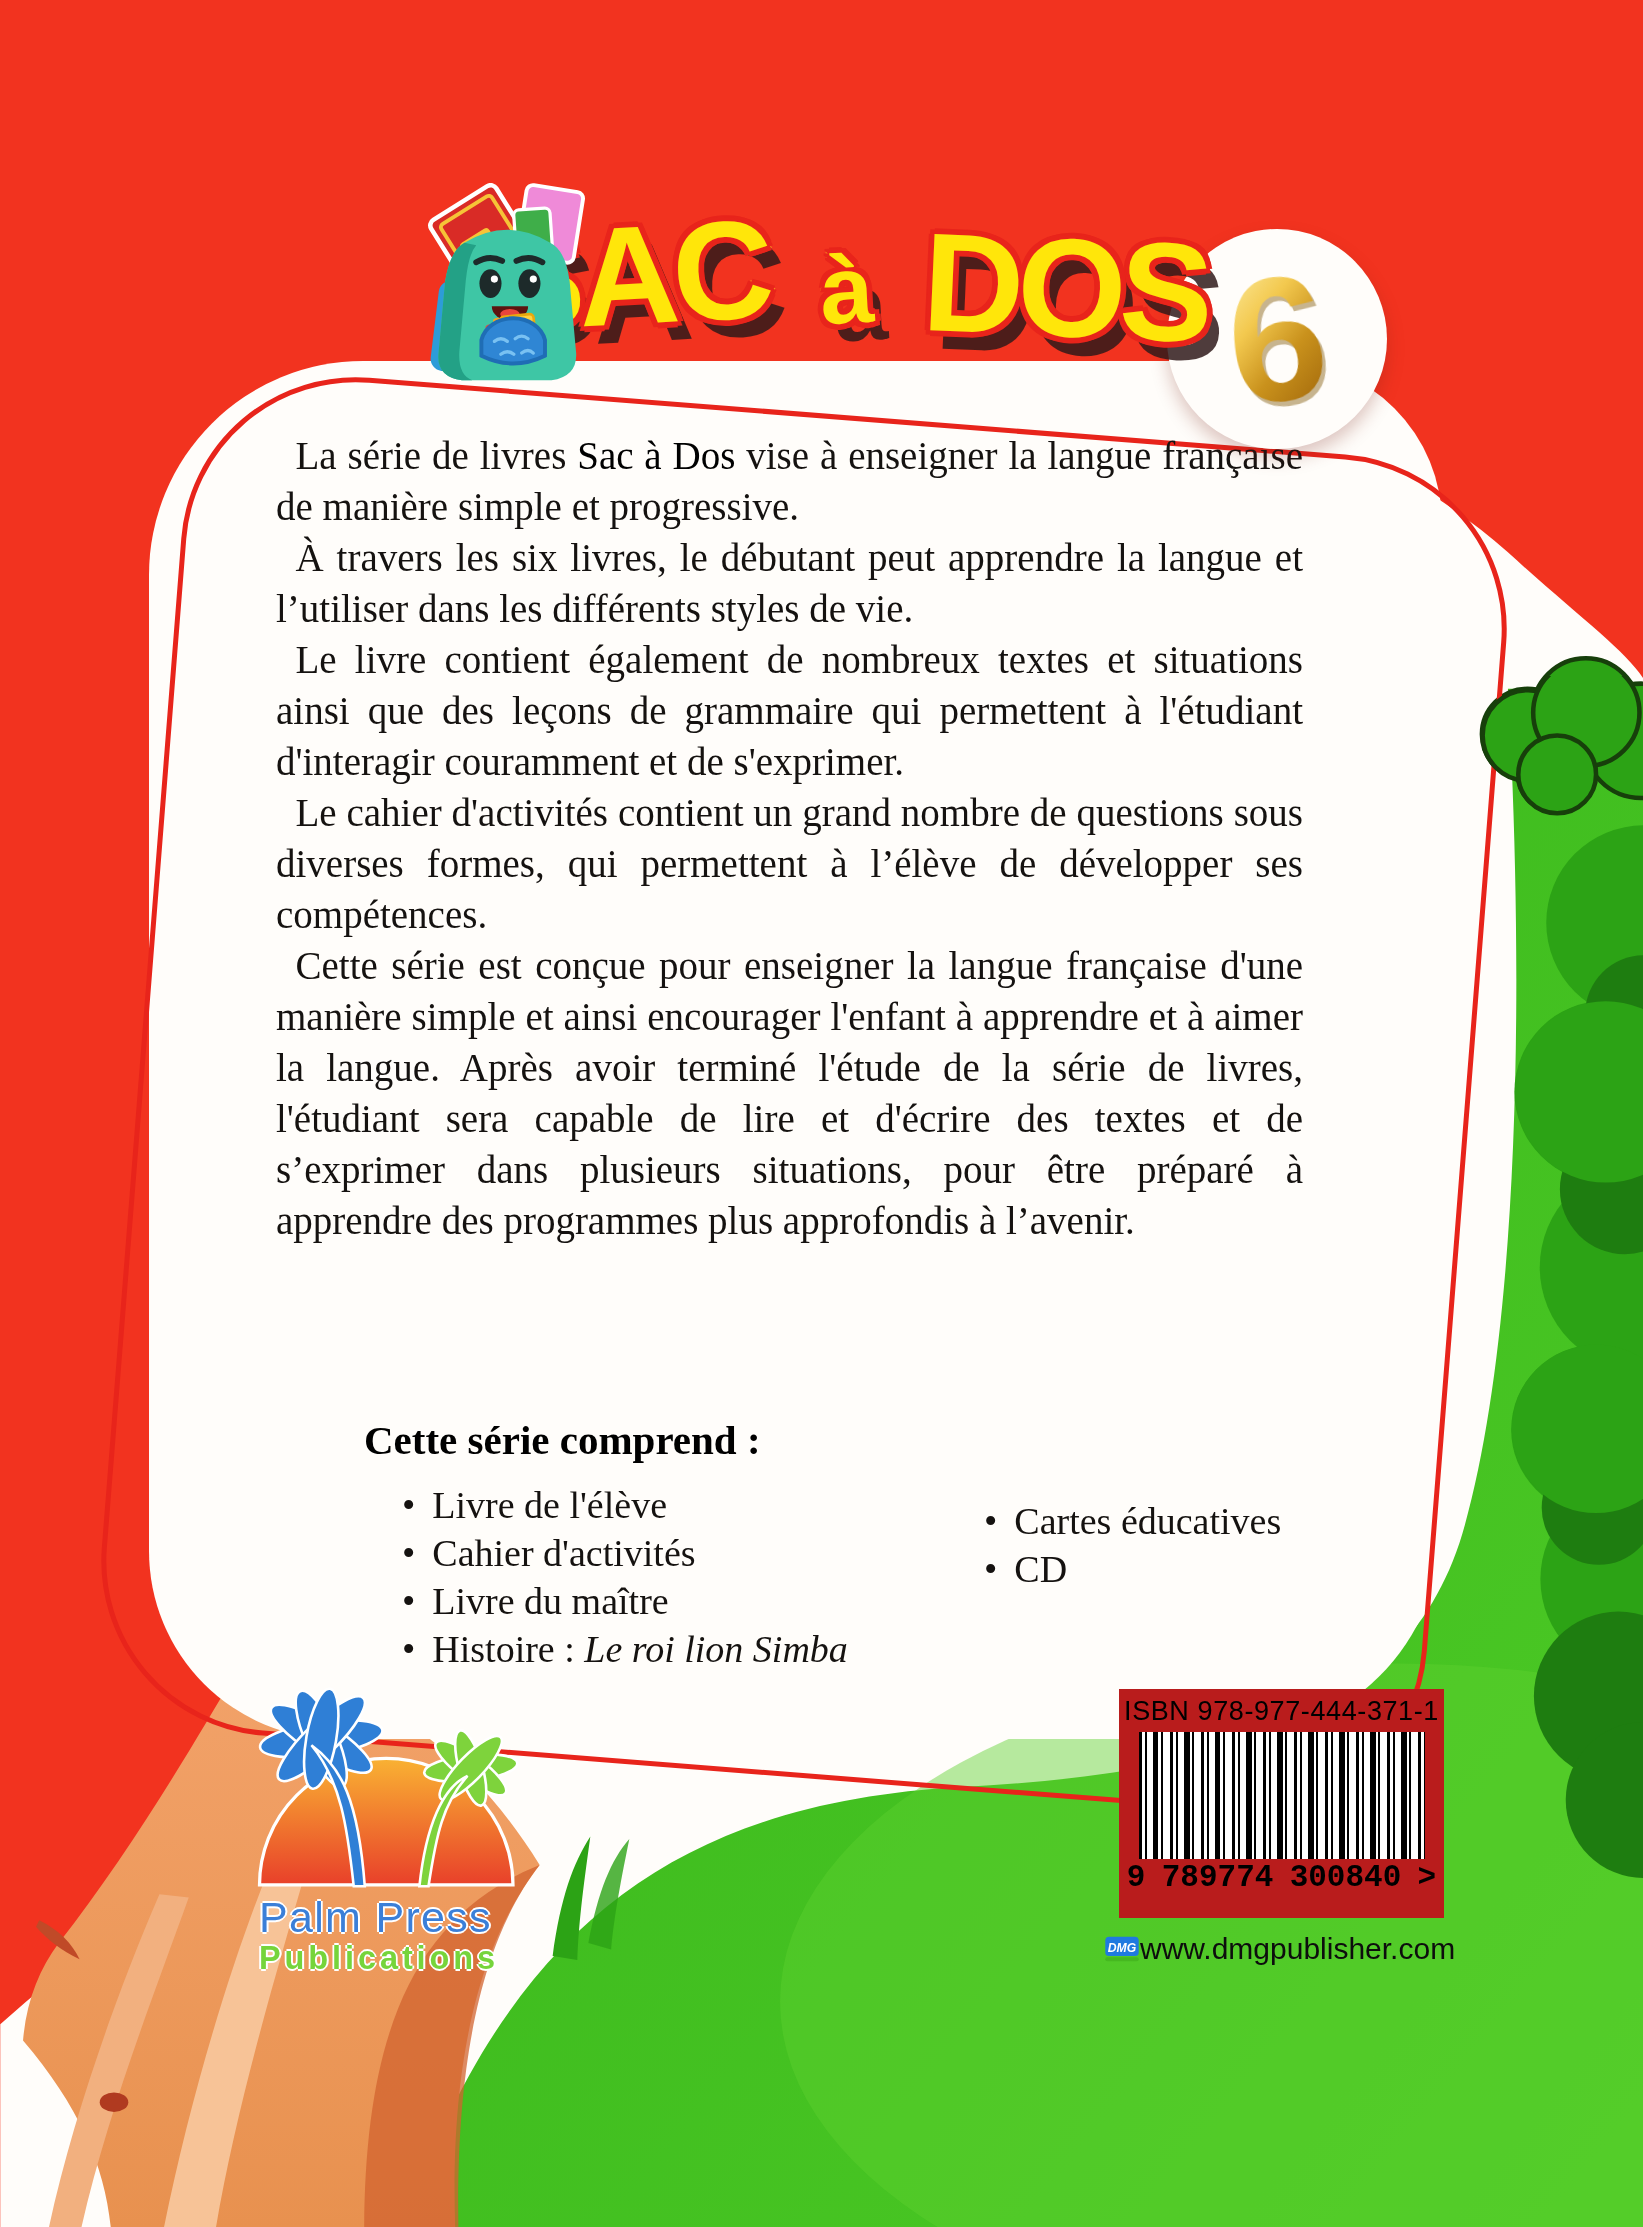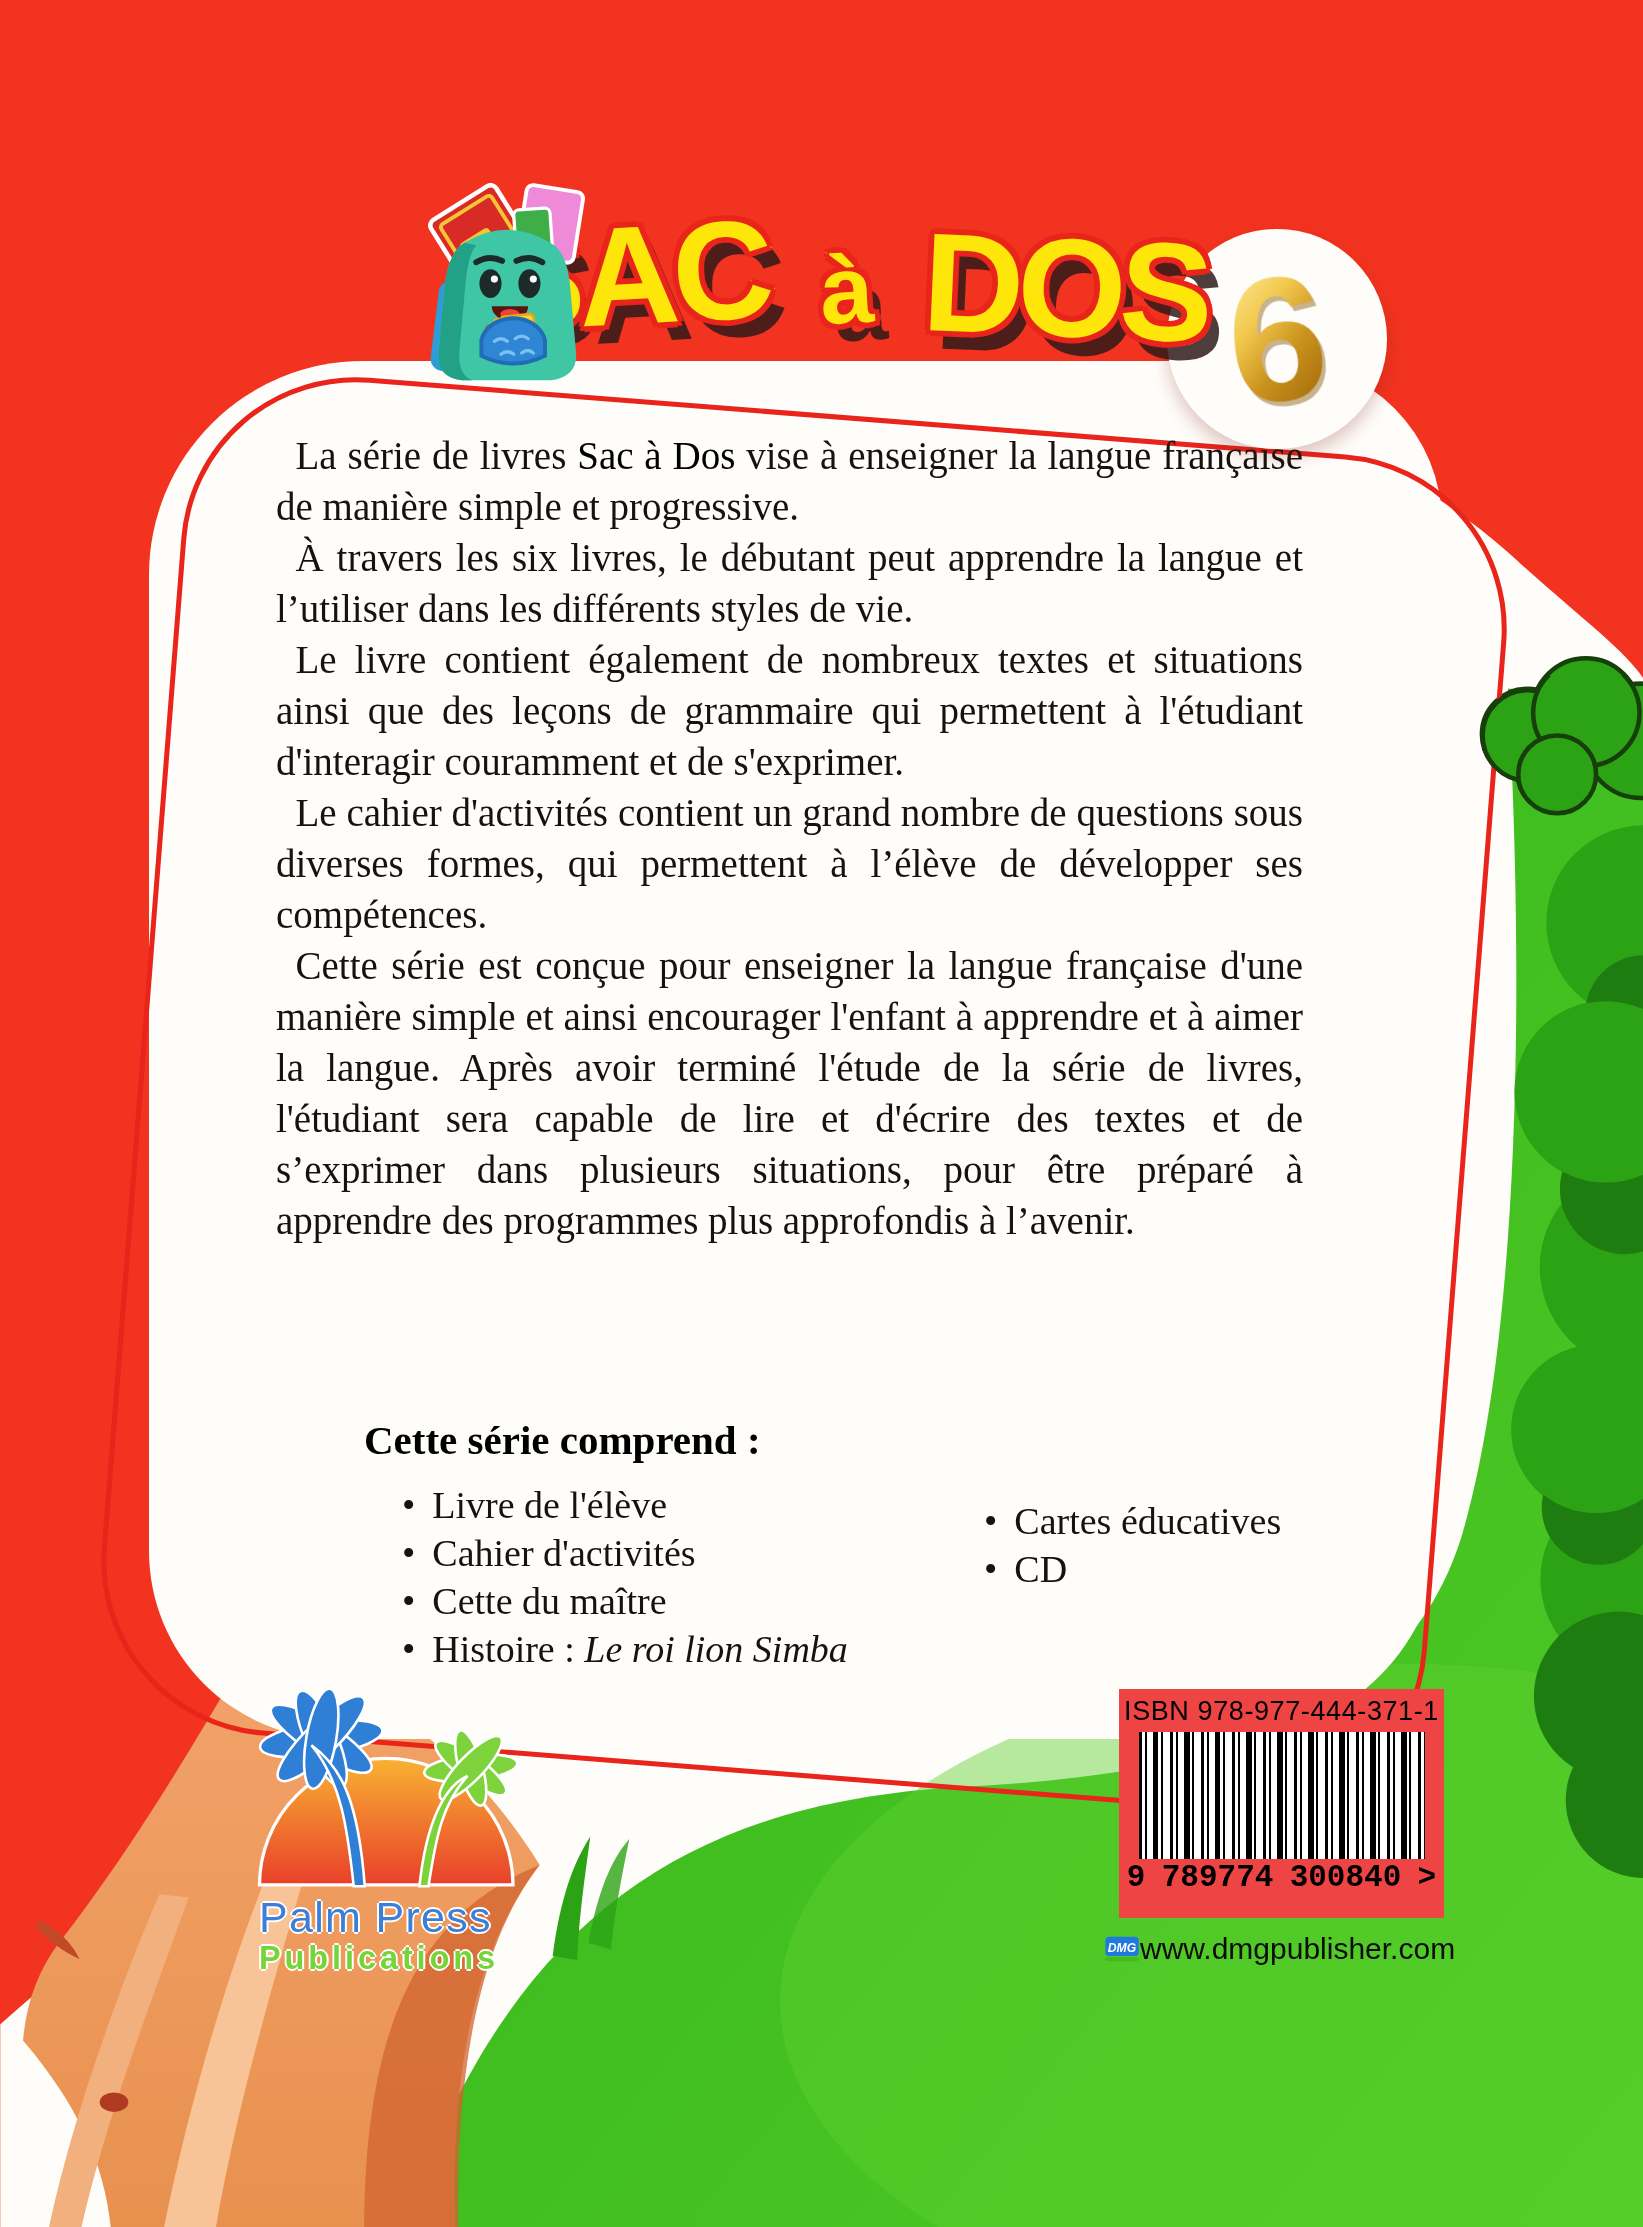--- a/index.html
+++ b/index.html
@@ -55,21 +55,21 @@
 
   
   .palm-logo{left:214px;top:1664px;width:351px;height:312px;z-index:4;
         font-family:"Liberation Sans",sans-serif;text-align:left;}
   .palm-name{position:absolute;left:45px;top:229px;font-size:43px;font-weight:normal;color:#3b7fd8;
         letter-spacing:1.3px;text-shadow:-1.9px 0 0 #fff,1.9px 0 0 #fff,0 -1.9px 0 #fff,0 1.9px 0 #fff;}
   .palm-sub{position:absolute;left:45px;top:276px;font-size:32.5px;font-weight:bold;color:#76d43b;
         letter-spacing:3.9px;text-shadow:-1.9px 0 0 #fff,1.9px 0 0 #fff,0 -1.9px 0 #fff,0 1.9px 0 #fff;}
 
   
-  .isbn-box{left:1119px;top:1689px;width:325px;height:229px;background:#ef4444;z-index:4;
+  .isbn-box{left:1119px;top:1689px;width:325px;height:229px;background:#b91c1c;z-index:4;
         font-family:"Liberation Sans",sans-serif;color:#000;}
   .isbn-label{font-size:27px;text-align:center;margin-top:6.5px;letter-spacing:0.6px;}
   .bars{height:127px;margin:5.2px 19.5px 0 19.5px;
         background:repeating-linear-gradient(90deg,
           #000 0 3.2px,#fff 3.2px 5.8px,#000 5.8px 7.8px,#fff 7.8px 13.6px,
           #000 13.6px 19.5px,#fff 19.5px 22px,#000 22px 24px,#fff 24px 31px);}
   .digits-row{display:flex;justify-content:space-between;align-items:center;
         margin:1.3px 7.8px 0 7.8px;font-family:"Liberation Mono","DejaVu Sans Mono",monospace;
         font-size:31px;font-weight:bold;}
   .website{left:1104px;top:1932px;z-index:4;display:flex;align-items:center;
@@ -200,21 +200,21 @@
     <p>Le cahier d'activités contient un grand nombre de questions sous diverses formes, qui permettent à l’élève de développer ses compétences.</p>
     <p>Cette série est conçue pour enseigner la langue française d'une manière simple et ainsi encourager l'enfant à apprendre et à aimer la langue. Après avoir terminé l'étude de la série de livres, l'étudiant sera capable de lire et d'écrire des textes et de s’exprimer dans plusieurs situations, pour être préparé à apprendre des programmes plus approfondis à l’avenir.</p>
   </div>
 
   <div class="abs series">
     <p class="series-heading">Cette série comprend :</p>
     <div class="series-cols">
       <ul class="series-list col-left">
         <li>Livre de l'élève</li>
         <li>Cahier d'activités</li>
-        <li>Cette du maître</li>
+        <li>Livre du maître</li>
         <li><span>Histoire : </span><span class="story-title">Le roi lion Simba</span></li>
       </ul>
       <ul class="series-list col-right">
         <li>Cartes éducatives</li>
         <li>CD</li>
       </ul>
     </div>
   </div>
 
   <div class="abs palm-logo">

